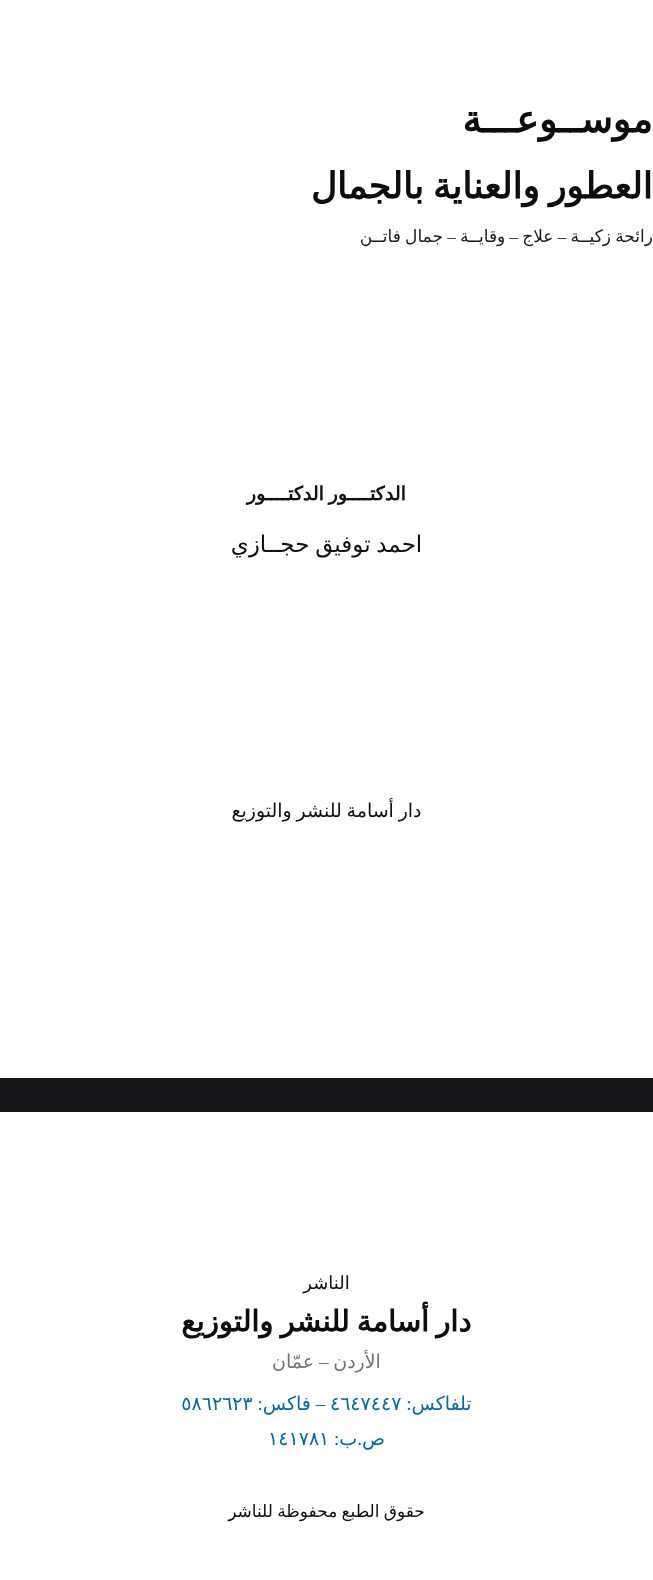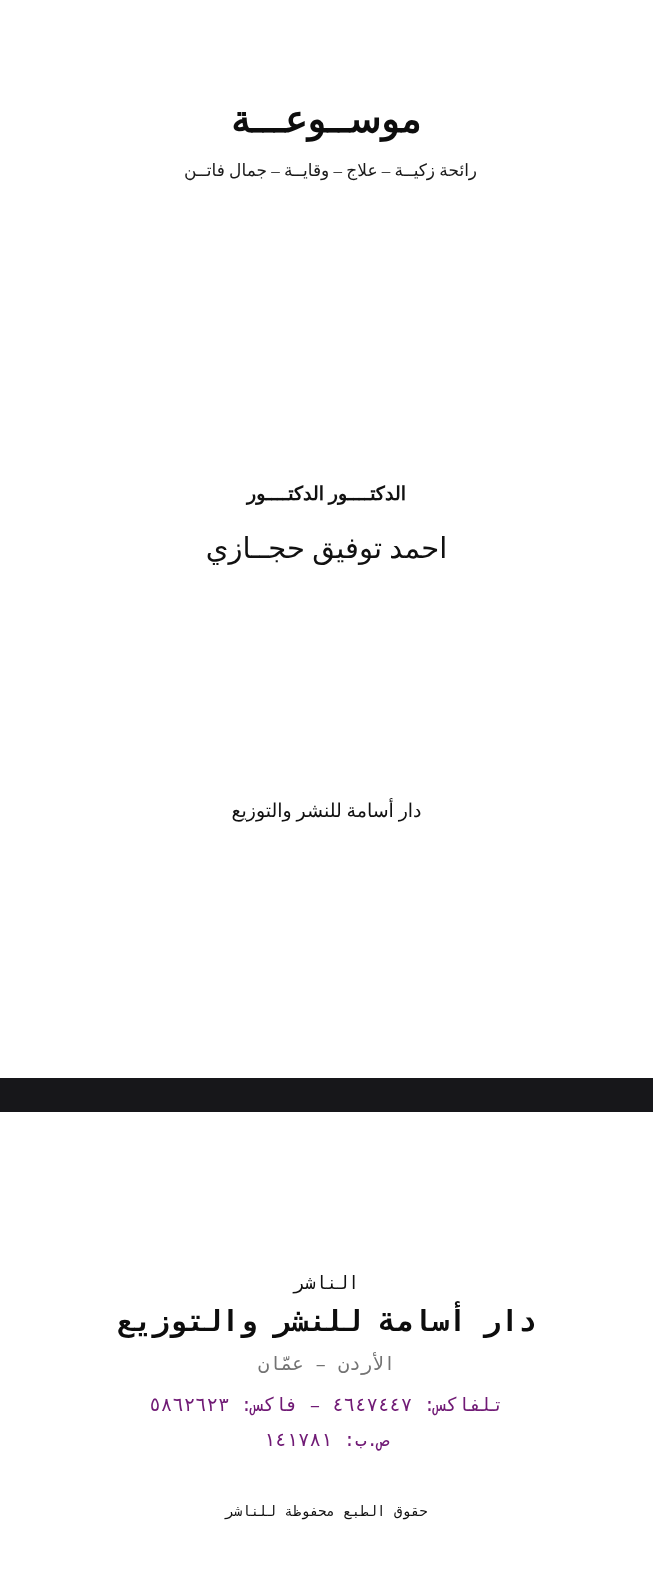--- a/index.html
+++ b/index.html
@@ -31,21 +31,20 @@
     width: 653px;
     height: 1078px;
     background: #ffffff;
   }
 
   .title-block {
     position: absolute;
     top: 96px;
     left: 0;
     width: 653px;
-    text-align: center;
   }
 
   .title-main-1 {
     font-size: 38px;
     font-weight: bold;
     letter-spacing: 2px;
     line-height: 1.25;
     color: #0d0d0d;
   }
 
@@ -74,21 +73,21 @@
   }
 
   .author-role {
     font-size: 19px;
     font-weight: bold;
     letter-spacing: 1px;
     color: #111111;
   }
 
   .author-name {
-    font-size: 29px;
+    font-size: 23px;
     font-weight: normal;
     margin-top: 26px;
     color: #111111;
   }
 
   .publisher-block-top {
     position: absolute;
     top: 795px;
     left: 0;
     width: 653px;
@@ -112,21 +111,20 @@
   }
 
   
   .page-bottom {
     position: absolute;
     top: 1112px;
     left: 0;
     width: 541px;
     height: 468px;
     background: #ffffff;
-    font-family: Liberation Mono, monospace;
   }
 
   .colophon {
     position: absolute;
     top: 160px;
     left: 0;
     width: 653px;
     text-align: center;
   }
 
@@ -145,26 +143,26 @@
   .colophon-place {
     font-size: 19px;
     margin-top: 12px;
     color: #737373;
   }
 
   .colophon-contact {
     font-size: 19px;
     margin-top: 14px;
     line-height: 1.75;
-    color: #701a75;
+    color: #0369a1;
     text-align: center;
   }
 
   .colophon-rights {
-    font-size: 14px;
+    font-size: 17px;
     margin-top: 42px;
     line-height: 1.7;
     color: #111111;
   }
 
   .clip-bottom {
     position: absolute;
     top: 1570px;
     left: 0;
     width: 653px;
@@ -174,20 +172,21 @@
 </style>
 </head>
 <body>
 
 <div class="page">
 
   <div class="page-top">
 
     <div class="title-block">
       <div class="title-main-1">موســوعـــة</div>
+      <div class="title-main-2">العطور والعناية بالجمال</div>
       <div class="title-sub">رائحة زكيــة – علاج – وقايــة –  جمال فاتــن</div>
     </div>
 
     <div class="author-block">
       <div class="author-role">الدكتــــور الدكتــــور</div>
       <div class="author-name">احمد توفيق حجــازي</div>
     </div>
 
     <div class="publisher-block-top">
       <div class="publisher-top-line">دار أسامة للنشر والتوزيع</div>

